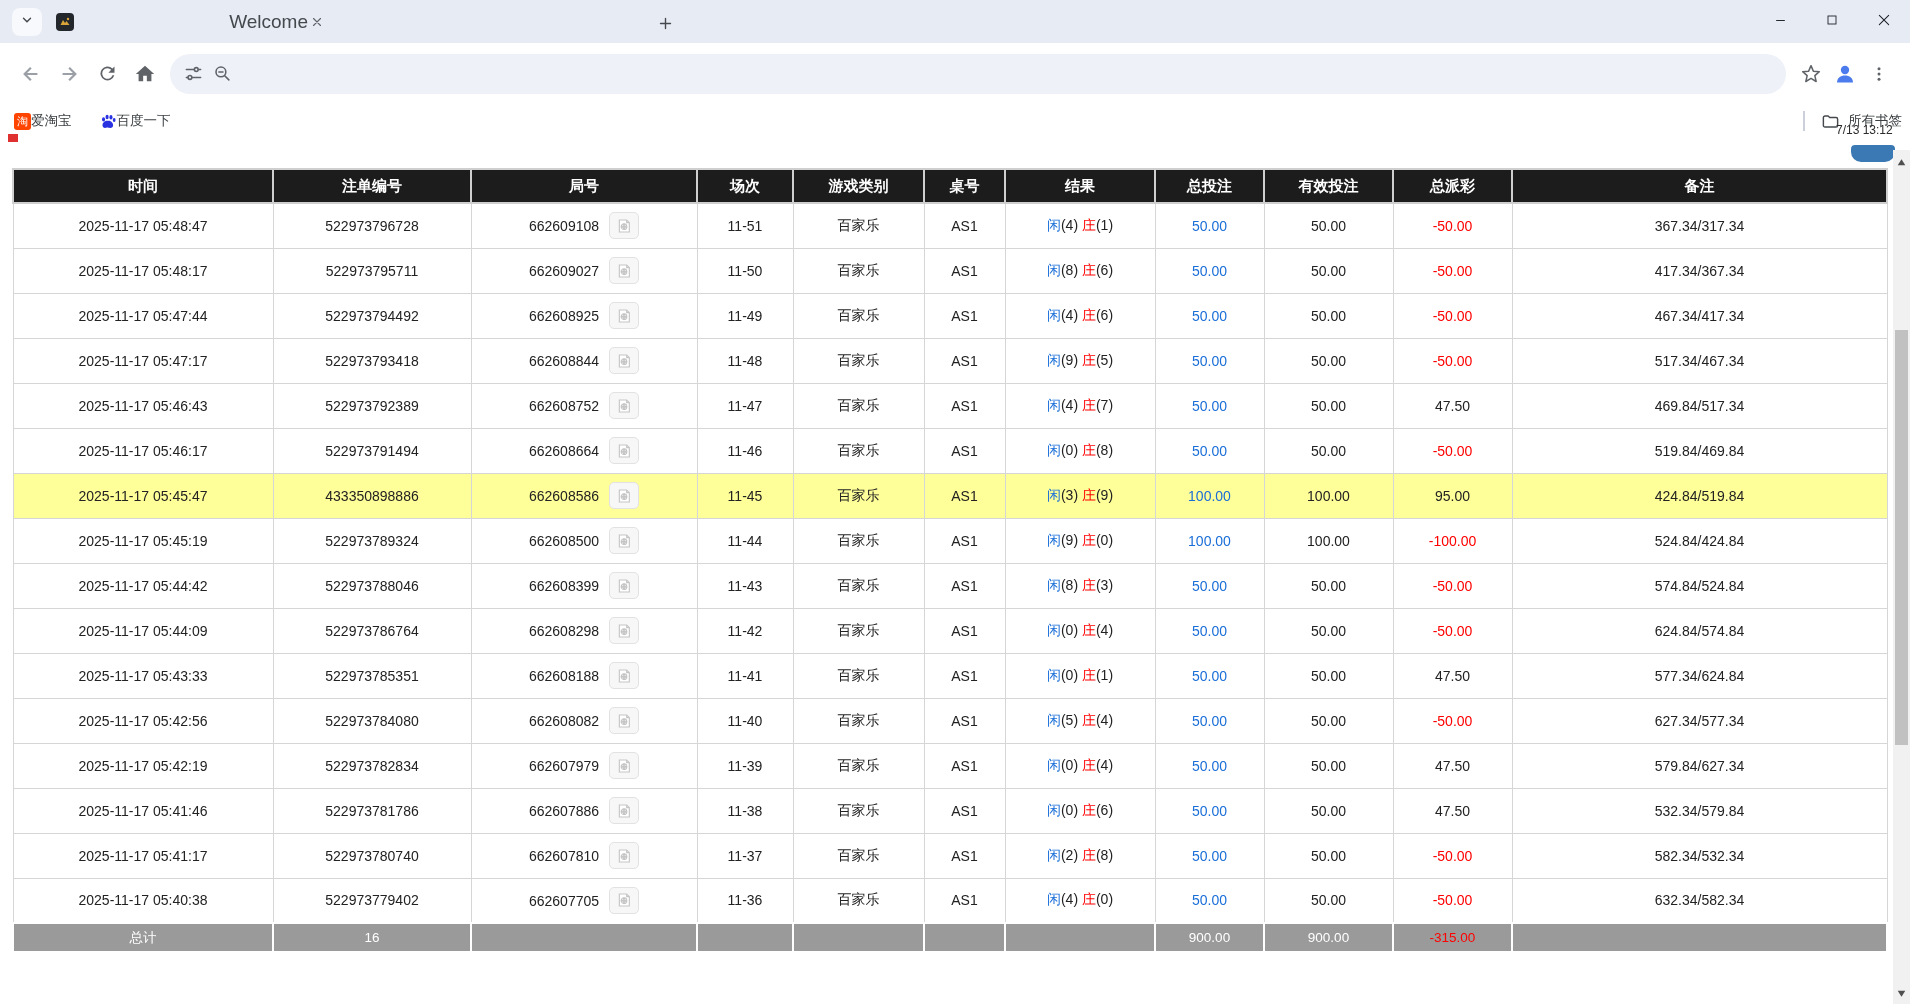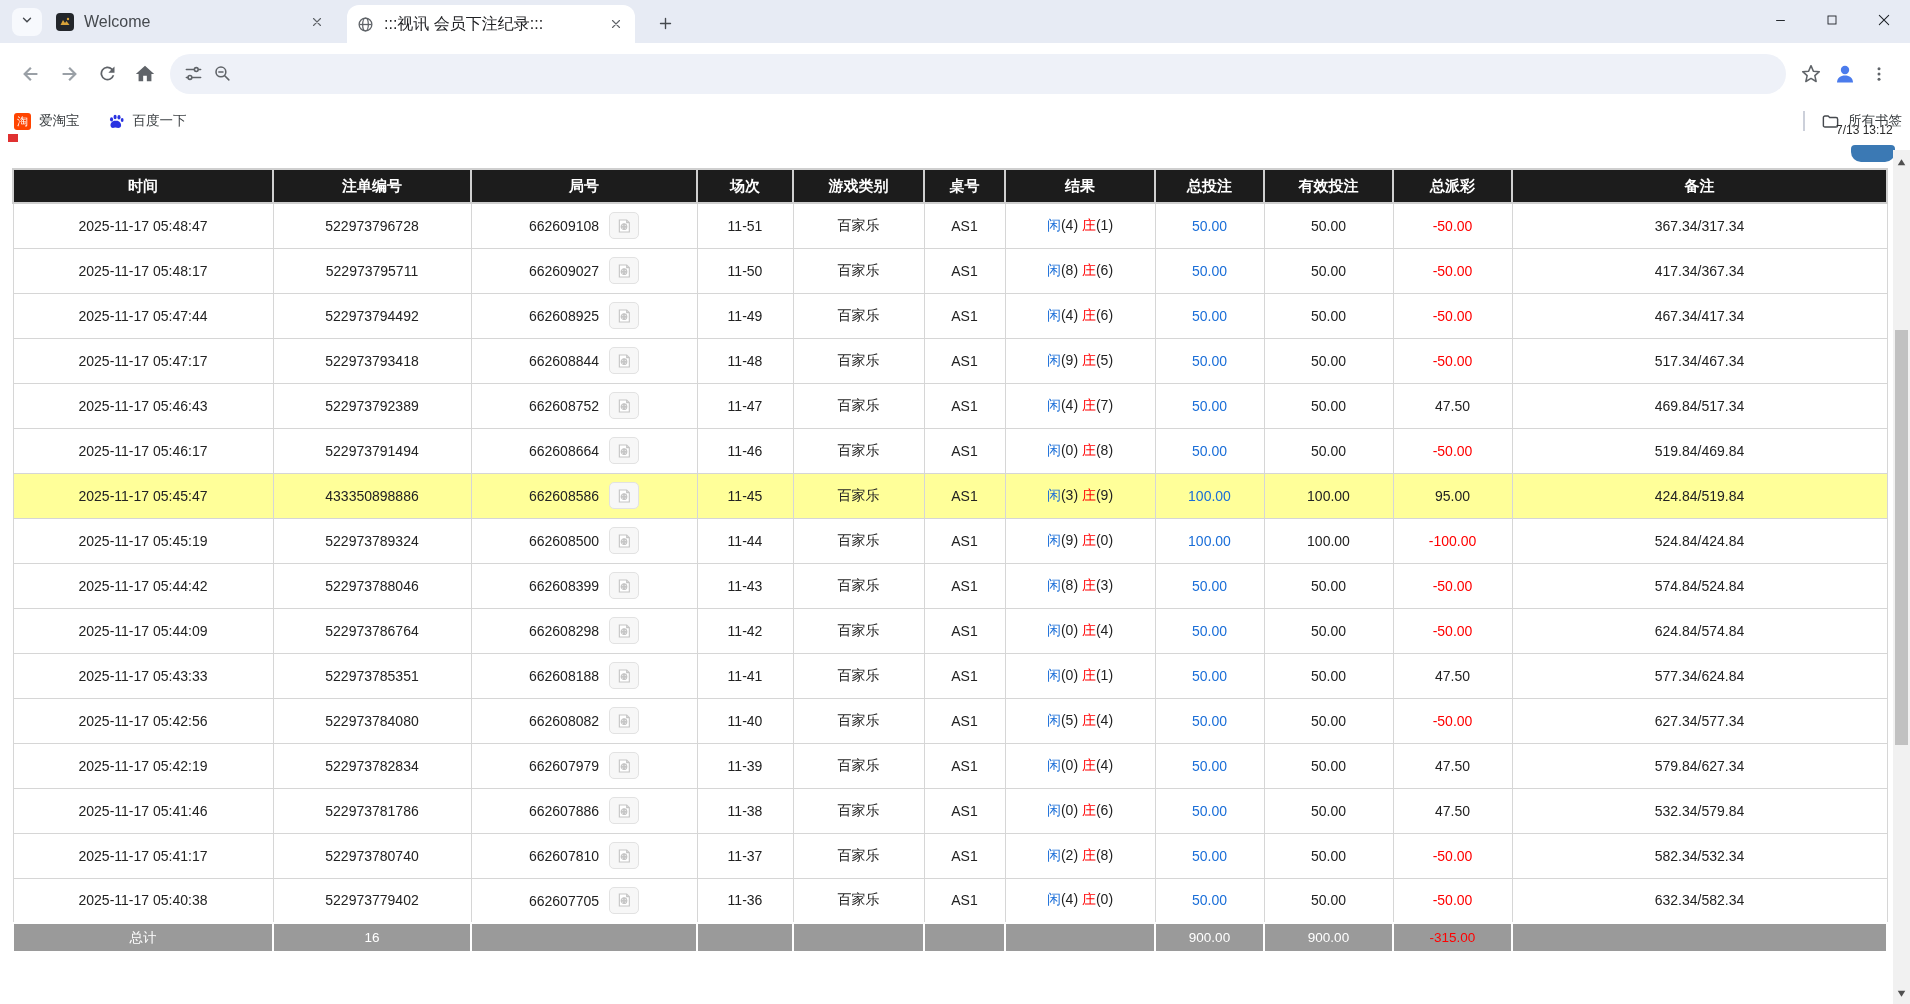--- a/index.html
+++ b/index.html
@@ -4,21 +4,21 @@
 <style>
   * { box-sizing: border-box; margin: 0; padding: 0; }
   html,body { width:1910px; height:1004px; overflow:hidden; }
   body { font-family:"Liberation Sans", sans-serif; background:#fff; position:relative; }
 
   
   .tabbar { position:absolute; left:0; top:0; width:1910px; height:43px; background:#e7ebf4; }
   .tab-search-btn { position:absolute; left:12px; top:8px; width:30px; height:28px; border-radius:8px;
     background:#f7f9fd; display:flex; align-items:center; justify-content:center; }
   .tab { position:absolute; top:7px; height:30px; display:flex; align-items:center; padding:0 10px;
-    font-size:16px; color:#45494e; }
+    font-size:19px; color:#45494e;text-align:right; }
   .tab-inactive { left:46px; width:290px; }
   .tab-active { left:347px; width:288px; top:5px; height:38px; background:#ffffff;
     border-radius:12px 12px 0 0; color:#202124; }
   .tab .title { flex:1; margin-left:10px; white-space:nowrap; overflow:hidden; }
   .tab-close { width:18px; height:18px; display:flex; align-items:center; justify-content:center; }
   .favicon-dark { width:18px; height:18px; border-radius:4px; background:#23262b; display:flex;
     align-items:center; justify-content:center; flex:none; }
   .newtab-btn { position:absolute; left:652px; top:10px; width:26px; height:26px; display:flex;
     align-items:center; justify-content:center; }
   .win-controls { position:absolute; right:0; top:0; height:40px; display:flex; }
@@ -30,21 +30,21 @@
   .urlbar { flex:1; height:40px; margin:0 6px; background:#eef1f8; border-radius:20px;
     display:flex; align-items:center; padding:0 14px; overflow:hidden; }
   .url-text { font-size:16px; color:#202124; margin-left:12px; white-space:nowrap; overflow:hidden;
     flex:1; }
   .right-tools { display:flex; align-items:center; flex:none; }
   .avatar { width:30px; height:30px; display:flex; align-items:center; justify-content:center; }
 
   .bookmarksbar { position:absolute; left:0; top:104px; width:1910px; height:34px; background:#ffffff;
     display:flex; align-items:center; padding:0 14px; font-size:13.5px; color:#3c4043; }
   .bm-item { display:flex; align-items:center; margin-right:28px; }
-  .bm-item .bm-label { margin-left:8px; }
+  .bm-item .bm-label { }
   .bm-taobao-ico { width:17px; height:17px; background:#ff4400; border-radius:3px; color:#fff;
     font-size:11px; display:flex; align-items:center; justify-content:center; }
   .bm-right { position:absolute; right:8px; top:0; height:34px; display:flex; align-items:center; }
   .bm-divider { width:2px; height:20px; background:#ccd0da; margin-right:16px; }
   .bm-right .bm-label { margin-left:8px; white-space:nowrap; }
 
   
   .page { position:absolute; left:0; top:138px; width:1910px; height:866px; background:#fff; }
   .red-fragment { position:absolute; left:8px; top:-4px; width:10px; height:8px; background:#e03131; }
   .clock-fragment { position:absolute; left:1836px; top:-15px; font-size:12px; color:#2b2b2b;
@@ -97,35 +97,20 @@
         </svg>
     </span>
     <span class="title">Welcome</span>
     <span class="tab-close">
       <svg width="12" height="12" viewBox="0 0 24 24">
           <path d="M5 5l14 14M19 5L5 19" stroke="#5f6368" stroke-width="2.2" stroke-linecap="round"></path>
         </svg>
     </span>
   </div>
 
-  <div class="tab tab-active">
-    <span style="flex:none; display:flex;">
-      <svg width="17" height="17" viewBox="0 0 24 24" fill="none" stroke="#5f6368" stroke-width="1.8">
-          <circle cx="12" cy="12" r="9"></circle>
-          <ellipse cx="12" cy="12" rx="4" ry="9"></ellipse>
-          <path d="M3.5 12h17"></path>
-        </svg>
-    </span>
-    <span class="title">:::视讯 会员下注纪录:::</span>
-    <span class="tab-close">
-      <svg width="12" height="12" viewBox="0 0 24 24">
-          <path d="M5 5l14 14M19 5L5 19" stroke="#5f6368" stroke-width="2.2" stroke-linecap="round"></path>
-        </svg>
-    </span>
-  </div>
 
   <div class="newtab-btn">
     <svg width="15" height="15" viewBox="0 0 24 24">
         <path d="M12 4v16M4 12h16" stroke="#45494e" stroke-width="2.2" stroke-linecap="round"></path>
       </svg>
   </div>
 
   <div class="win-controls">
     <div class="win-btn">
       <svg width="13" height="13" viewBox="0 0 24 24">

